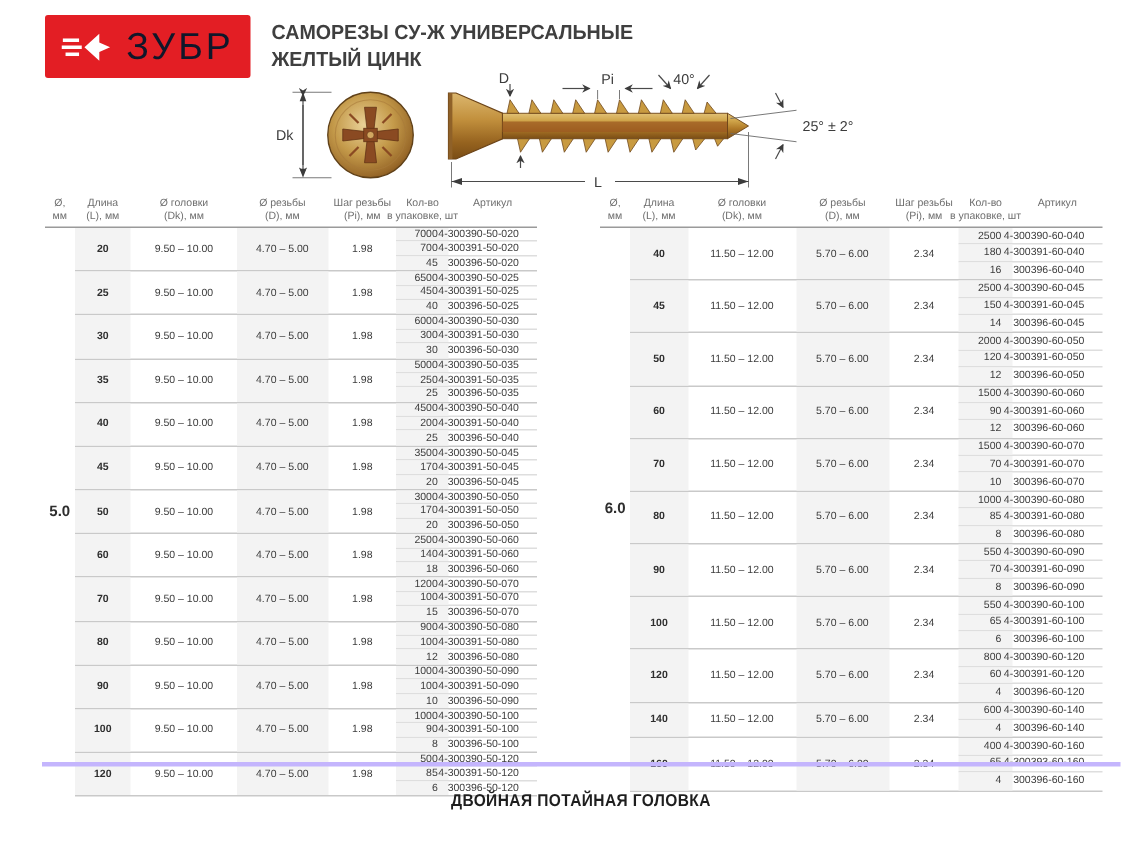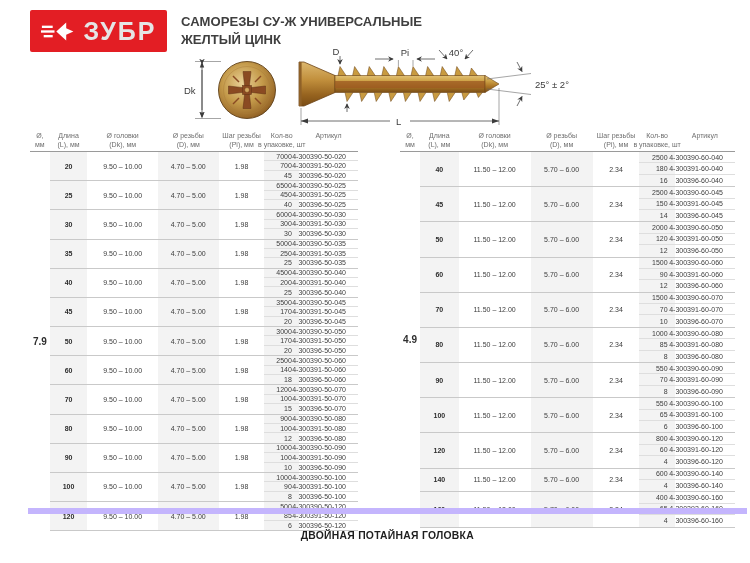--- a/index.html
+++ b/index.html
@@ -5,21 +5,21 @@
   html,body{margin:0;padding:0}
   body{width:750px;height:563px;position:relative;background:#fff;
        font-family:"Liberation Sans",sans-serif;overflow:hidden;
        --red:#e31e24;--stripe:#f3f3f3;--grpline:#c9c9c9;--subline:#dedede;
        --hline:#9a9a9a;--txt:#3c3c3c}
   *{box-sizing:border-box}
 
   
   .logo{position:absolute;left:30px;top:10px;width:137px;height:42px;background:var(--red);
         border-radius:2px;display:flex;align-items:center;justify-content:center;gap:7px}
-  .logo-text{color:#e5e5e5;font-weight:bold;font-size:25px;letter-spacing:2px;line-height:1}
+  .logo-text{color:#0f172a;font-weight:normal;font-size:25px;letter-spacing:2px;line-height:1}
   .title{position:absolute;left:181px;top:13px;font-size:13.5px;font-weight:bold;color:#3f3f3f;
          line-height:17.5px;transform:scaleX(.97);transform-origin:left top;white-space:nowrap}
 
   
   .diagram{position:absolute;left:183px;top:46px;overflow:visible}
 
   
   .table{position:absolute;top:130px}
   #t0{left:30px;width:328px}
   #t1{left:400px;width:335px}
@@ -41,21 +41,21 @@
   .packs{width:30.32%;display:flex;flex-direction:column}
   .sub{display:flex}
   #t0 .sub{height:9.4px}
   #t1 .sub{height:11.4px}
   .sub:not(:last-child){border-bottom:1px solid var(--subline)}
   .qty{width:36.8%;justify-content:flex-end;padding-right:7px;background:var(--stripe)}
   .art{width:63.2%;justify-content:flex-end;padding-right:12px}
 
   
   .footer{position:absolute;left:28px;top:508px;width:719px;height:48px;
-          border-top:6px solid #c4b5fd;display:flex}
+          border-top:3px solid #c4b5fd;display:flex}
   .feat{flex:1;display:flex;align-items:center;justify-content:center;font-weight:bold;
         font-size:11.5px;color:#1e1e1e;letter-spacing:.3px;white-space:nowrap}
   .feat+.feat{border-left:1px solid #b5b5b5}
   .feat span{display:inline-block;transform:scaleX(.9)}
 
   .dimtxt{font-size:9.5px;fill:var(--txt)}
   .dimline{stroke:#4a4a4a;stroke-width:.8;fill:none}
   .thinline{stroke:#6a6a6a;stroke-width:.6;fill:none}
 </style>
 </head>
@@ -215,21 +215,21 @@
       <div class="th w5">
         <div>Кол-во</div>
         <div>в упаковке, шт</div>
       </div>
       <div class="th w6">
         <div>Артикул</div>
         <div></div>
       </div>
     </div>
   <div class="tbody">
-    <div class="dia">7.9</div>
+    <div class="dia">5.0</div>
     <div class="groups">
         <div class="group">
           <div class="cell c1">20</div>
           <div class="cell c2">9.50 – 10.00</div>
           <div class="cell c3">4.70 – 5.00</div>
           <div class="cell c4">1.98</div>
           <div class="packs">
             <div class="sub">
               <div class="cell qty">7000</div>
               <div class="cell art">4-300390-50-020</div>
@@ -513,21 +513,21 @@
       <div class="th w5">
         <div>Кол-во</div>
         <div>в упаковке, шт</div>
       </div>
       <div class="th w6">
         <div>Артикул</div>
         <div></div>
       </div>
     </div>
   <div class="tbody">
-    <div class="dia">4.9</div>
+    <div class="dia">6.0</div>
     <div class="groups">
         <div class="group">
           <div class="cell c1">40</div>
           <div class="cell c2">11.50 – 12.00</div>
           <div class="cell c3">5.70 – 6.00</div>
           <div class="cell c4">2.34</div>
           <div class="packs">
             <div class="sub">
               <div class="cell qty">2500</div>
               <div class="cell art">4-300390-60-040</div>

